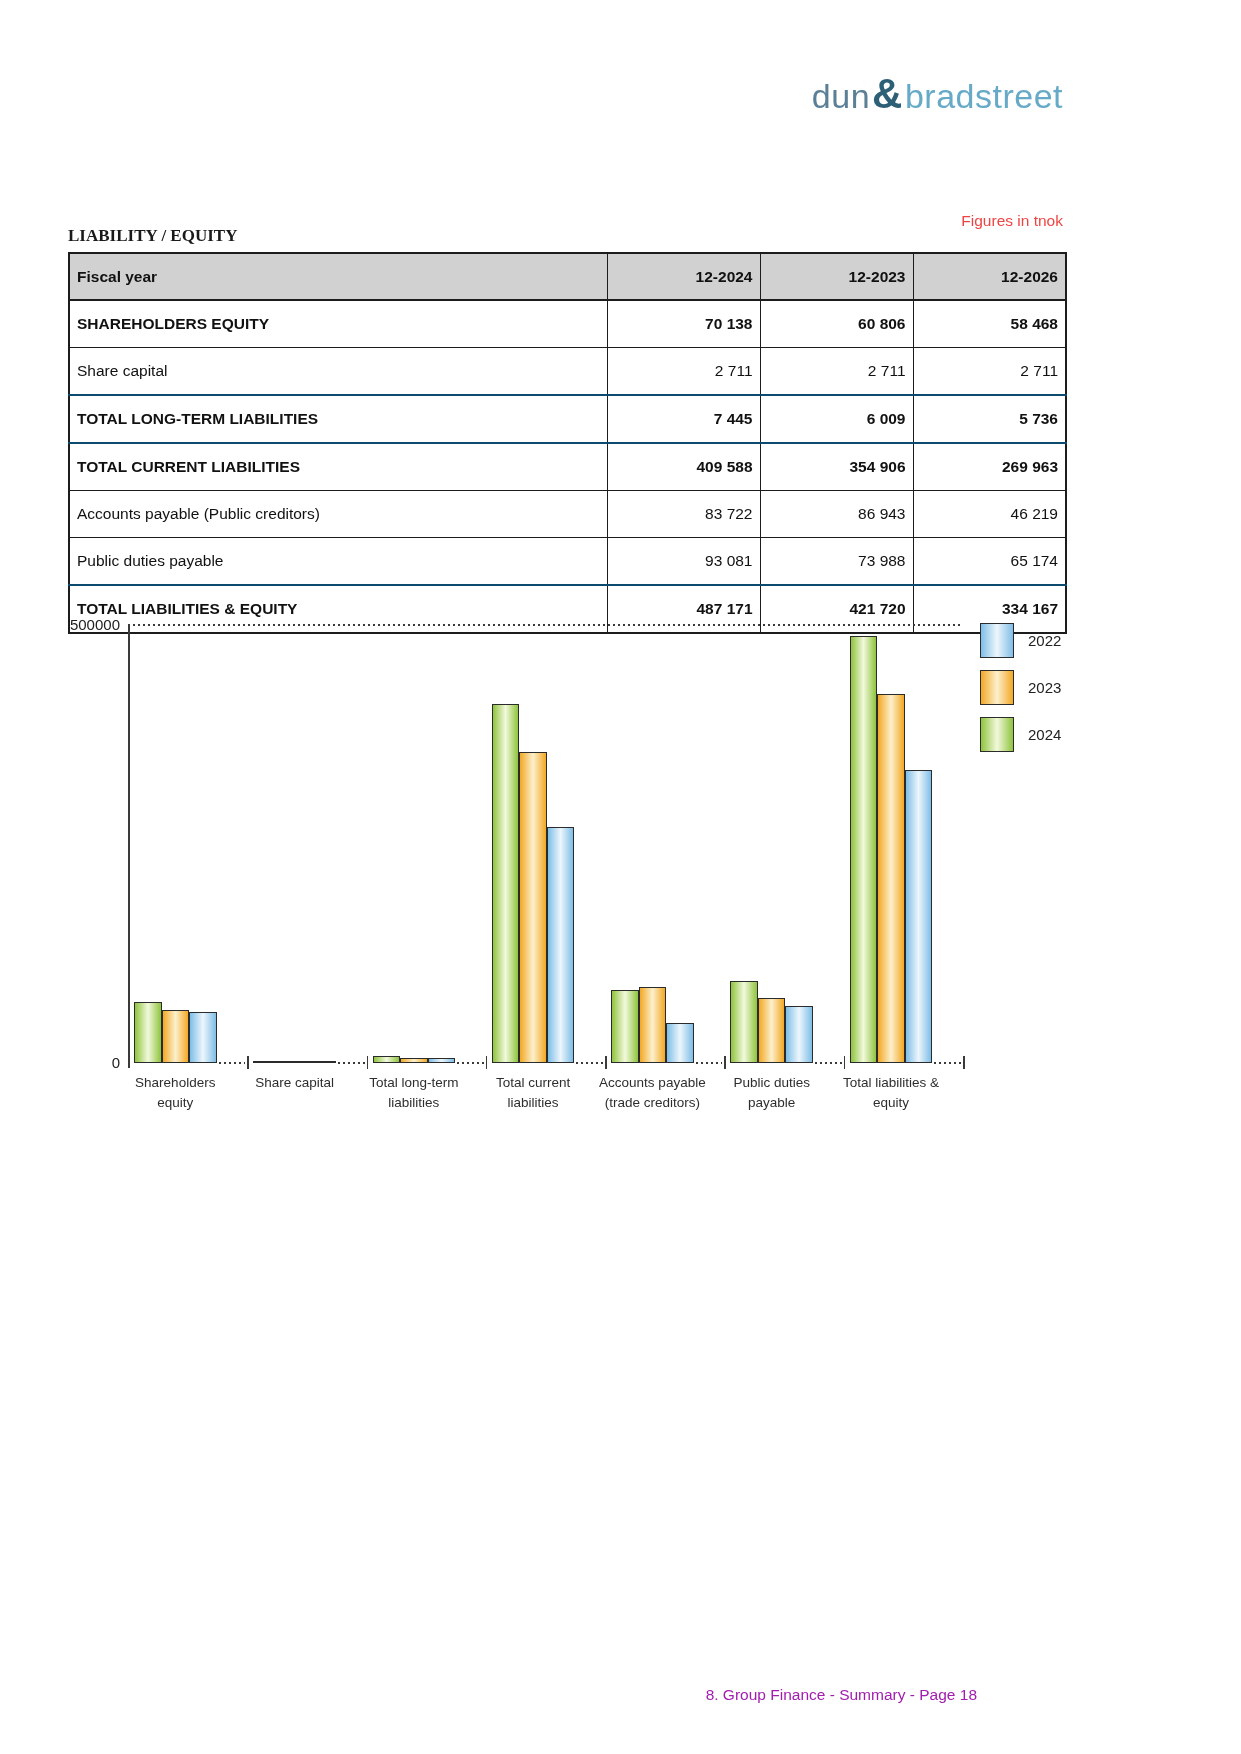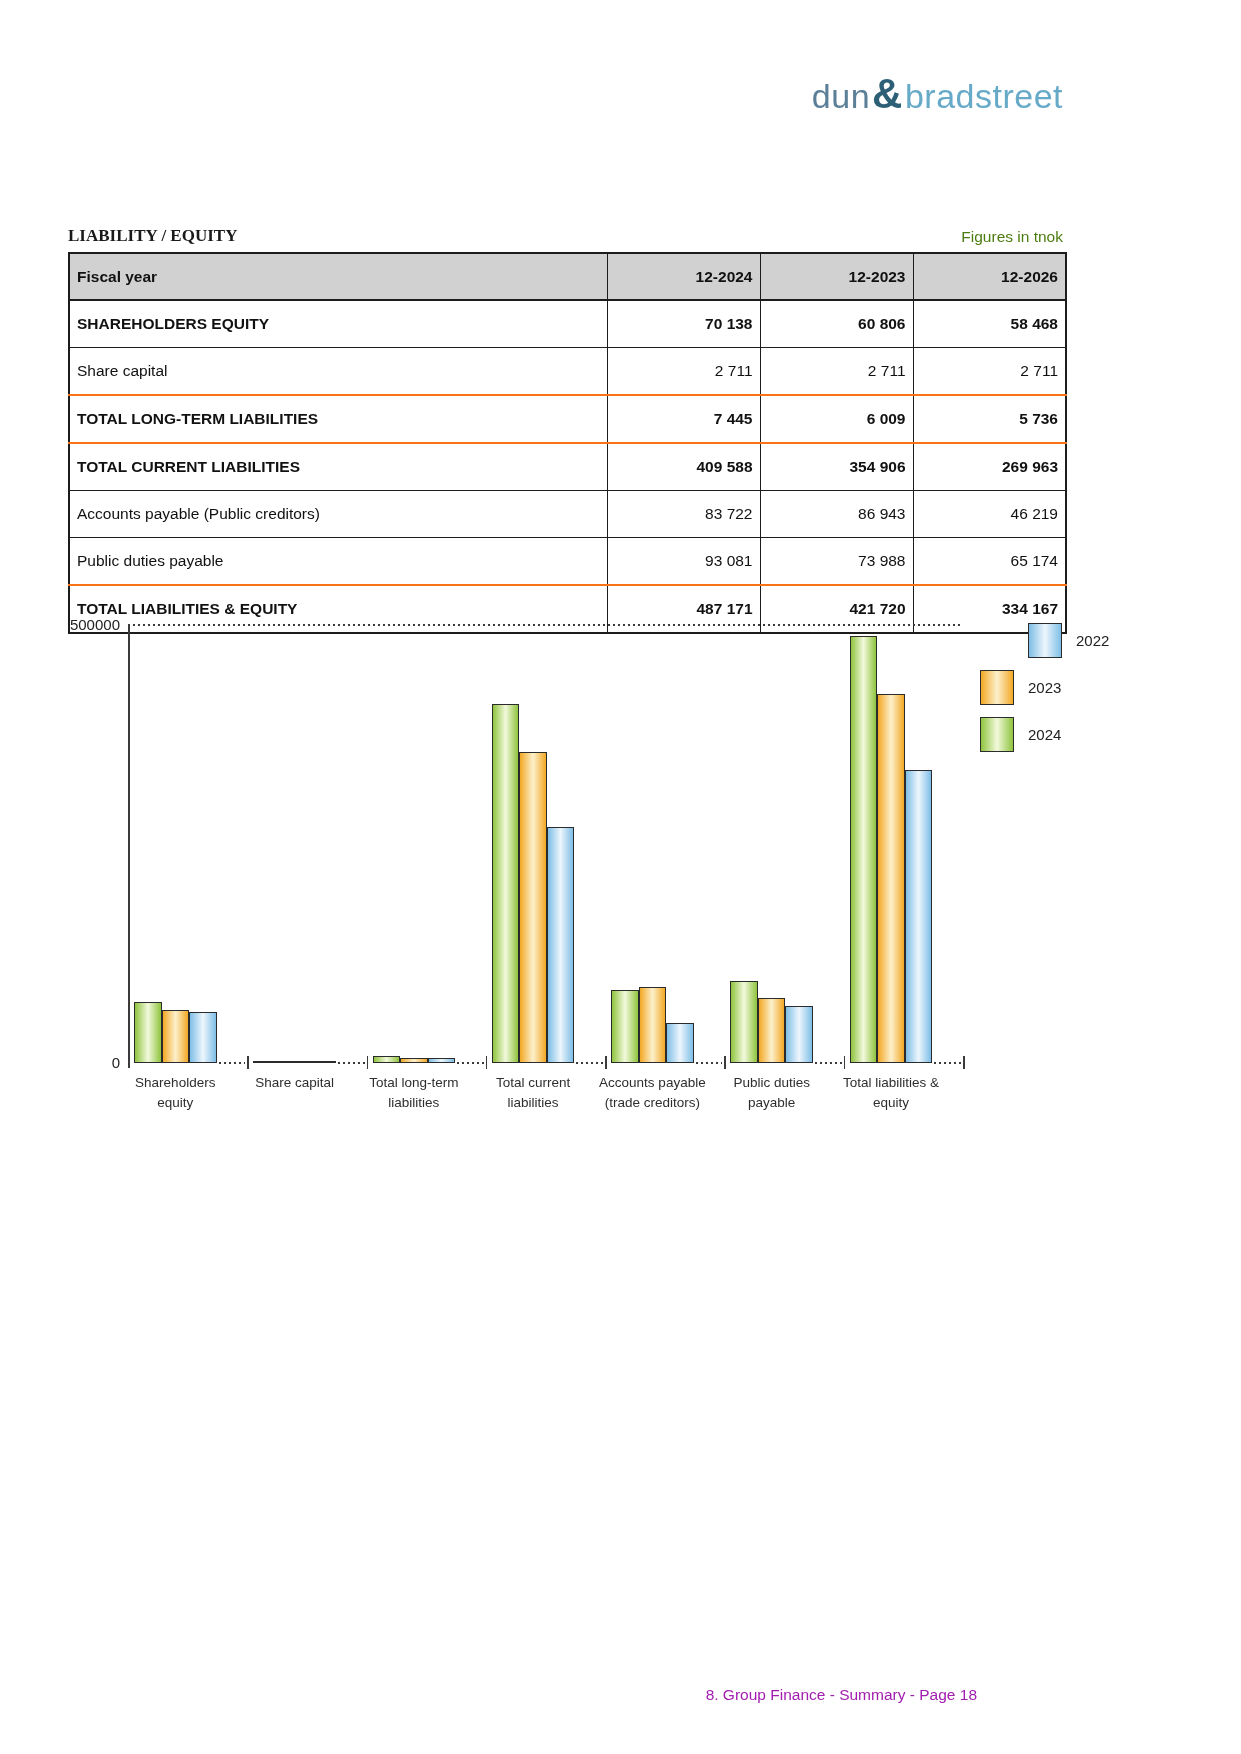--- a/index.html
+++ b/index.html
@@ -10,33 +10,33 @@
 
   
   .logo{ position:absolute; top:70px; right:178px; white-space:nowrap;
          font-size:34px; letter-spacing:0.5px; }
   .logo .dun{ color:#5A7F97; }
   .logo .amp{ color:#2D6077; font-size:42px; font-weight:600; padding:0 2px; }
   .logo .brad{ color:#66AAC8; }
 
   
   .section-title{ position:absolute; left:68px; top:226px; font-size:17px; font-weight:bold; color:#1a1a1a;font-family:Liberation Serif, serif; }
-  .unit-note{ position:absolute; right:178px; top:228px; font-size:15.5px; color:#4d7c0f; }
+  .unit-note{ position:absolute; right:178px; top:212px; font-size:15.5px; color:#ef4444; }
 
   
   .fin-table{ position:absolute; left:68px; top:252px; width:997px;
               border-collapse:collapse; table-layout:fixed; font-size:15.5px; color:#111; }
   .fin-table th, .fin-table td{ border:1px solid #1c1c1c; padding:8px 7px; overflow:hidden; white-space:nowrap; }
   .fin-table{ border:2px solid #1c1c1c; }
   .fin-table th{ background:#d1d1d1; height:29px; font-weight:bold; border-bottom:2px solid #1c1c1c; }
   .fin-table td{ height:30px; }
   .fin-table .label-col{ text-align:left; }
   .fin-table .num-col, .fin-table .num-cell{ text-align:right; }
   .fin-table tr.bold-row td{ font-weight:bold; }
-  .fin-table tr.section-start td{ border-top:2px solid #f97316; }
+  .fin-table tr.section-start td{ border-top:2px solid #0c4a6e; }
 
   
   .chart{ position:absolute; left:0; top:0; width:1017px; height:1754px; pointer-events:none; }
   .y-axis{ position:absolute; left:128px; top:625px; width:1.5px; height:443px; background:#3a3a3a; }
   .gridline{ position:absolute; left:128px; top:624px; width:835px; height:1.5px;
              background:repeating-linear-gradient(90deg,#3a3a3a 0 2px,transparent 2px 5px); }
   .ylabel{ position:absolute; text-align:right; font-size:15px; color:#222; }
   .ylabel.max{ left:28px; width:92px; top:616px; }
   .ylabel.zero{ left:60px; width:60px; top:1054px; }
   .bar{ position:absolute; border:1px solid #2b2b2b; box-sizing:border-box; }
@@ -192,21 +192,21 @@
       <div class="bar" style="left: 904.714px; top: 770px; width: 27.5px; height: 293px; background: linear-gradient(90deg, rgb(126, 190, 231) 0%, rgb(237, 246, 252) 50%, rgb(126, 190, 231) 100%);"></div>
       <div class="baseline-dots" style="left: 934.214px; top: 1062px; width: 26.7857px;"></div>
       <div class="axis-tick" style="left: 963px; top: 1056px;"></div>
       <div class="cat-label" style="left: 815.964px; top: 1073px;">
         <div>Total liabilities &amp;</div>
         <div>equity</div>
       </div>
     </div>
 
   <div class="legend">
-      <div class="legend-item" style="top: 623px; margin-left: 48px;">
+      <div class="legend-item" style="top: 623px;">
         <span class="legend-swatch" style="background: linear-gradient(90deg, rgb(126, 190, 231) 0%, rgb(237, 246, 252) 50%, rgb(126, 190, 231) 100%);"></span>
         <span class="legend-label">2022</span>
       </div>
       <div class="legend-item" style="top: 670px;">
         <span class="legend-swatch" style="background: linear-gradient(90deg, rgb(243, 168, 36) 0%, rgb(252, 240, 204) 50%, rgb(243, 168, 36) 100%);"></span>
         <span class="legend-label">2023</span>
       </div>
       <div class="legend-item" style="top: 717px;">
         <span class="legend-swatch" style="background: linear-gradient(90deg, rgb(143, 196, 62) 0%, rgb(242, 249, 220) 50%, rgb(143, 196, 62) 100%);"></span>
         <span class="legend-label">2024</span>

